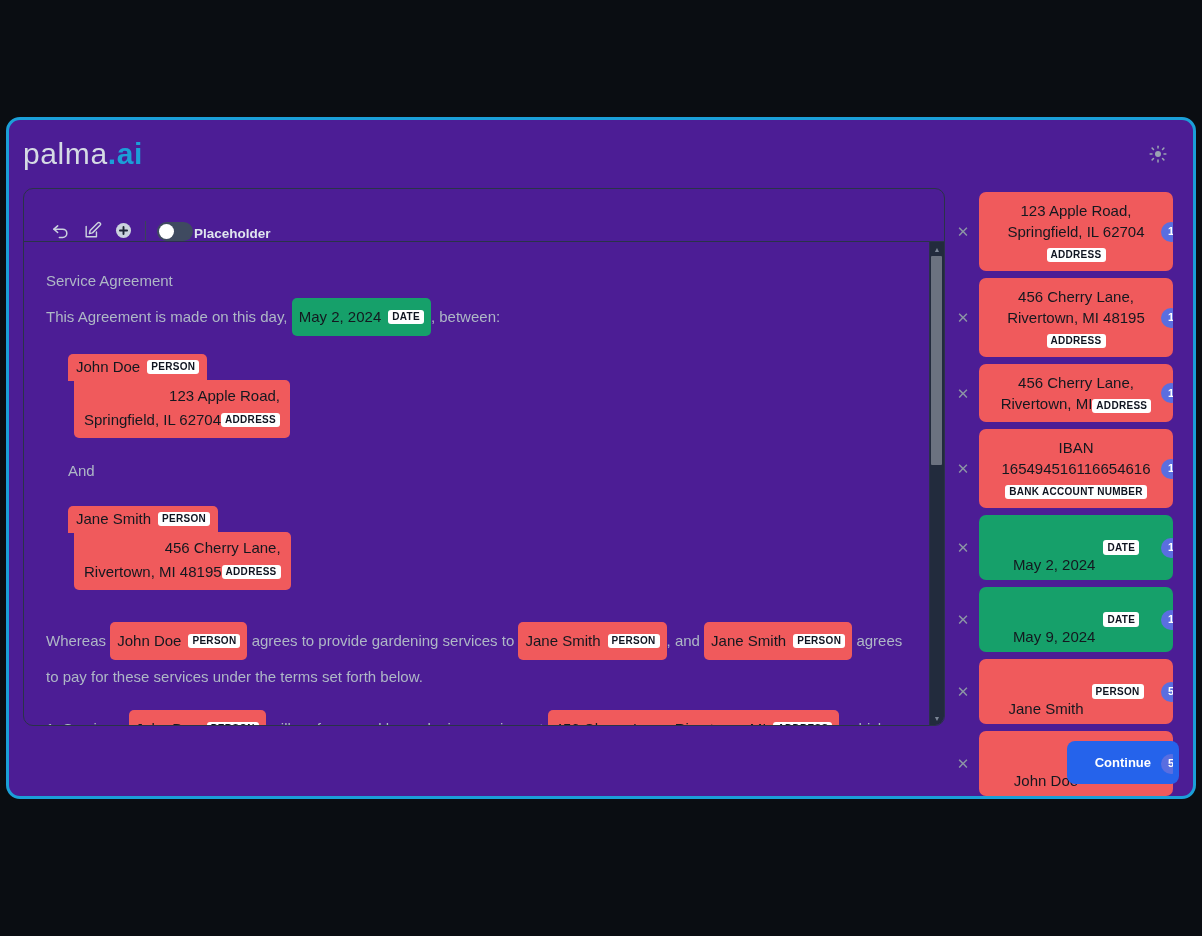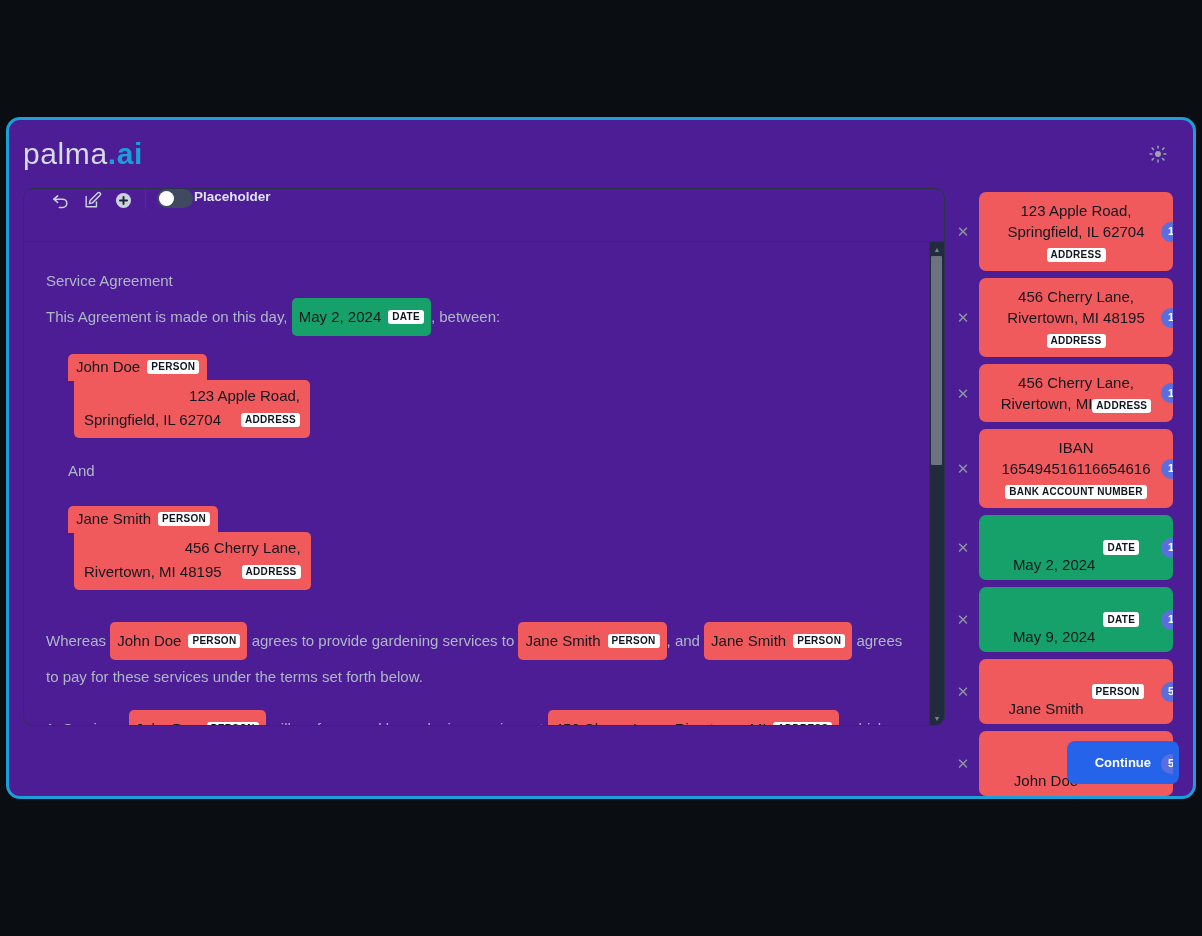--- a/index.html
+++ b/index.html
@@ -63,21 +63,21 @@
     border-radius: 10px;
     display: flex;
     flex-direction: column;
     overflow: hidden;
   }
 
   
   #toolbar {
     height: 52px;
     display: flex;
-    align-items: flex-start;
+    align-items: flex-end;
     gap: 9px;
     padding: 0 26px;
     flex-shrink: 0;
   }
   .tool-icon {
     width: 22px; height: 22px;
     display: flex; align-items: center; justify-content: center;
     cursor: pointer;
     color: #cbd3de;
   }
@@ -195,21 +195,21 @@
     color: #14181f;
     border-radius: 0 5px 5px 5px;
     padding: 4px 10px 6px 10px;
     font-size: 15px;
     line-height: 24px;
     width: max-content;
     margin-left: 6px;
     margin-top: -1px;
   }
   .party-addr .l1 { display: block; text-align: right; }
-  .party-addr .l2 { display: flex; align-items: center; gap: 20px; }
+  .party-addr .l2 { display: flex; align-items: center; gap: 0; }
 
   
   #entity-panel {
     width: 218px;
     padding-top: 4px;
     display: flex;
     flex-direction: column;
     gap: 7px;
   }
   .entity-row {

